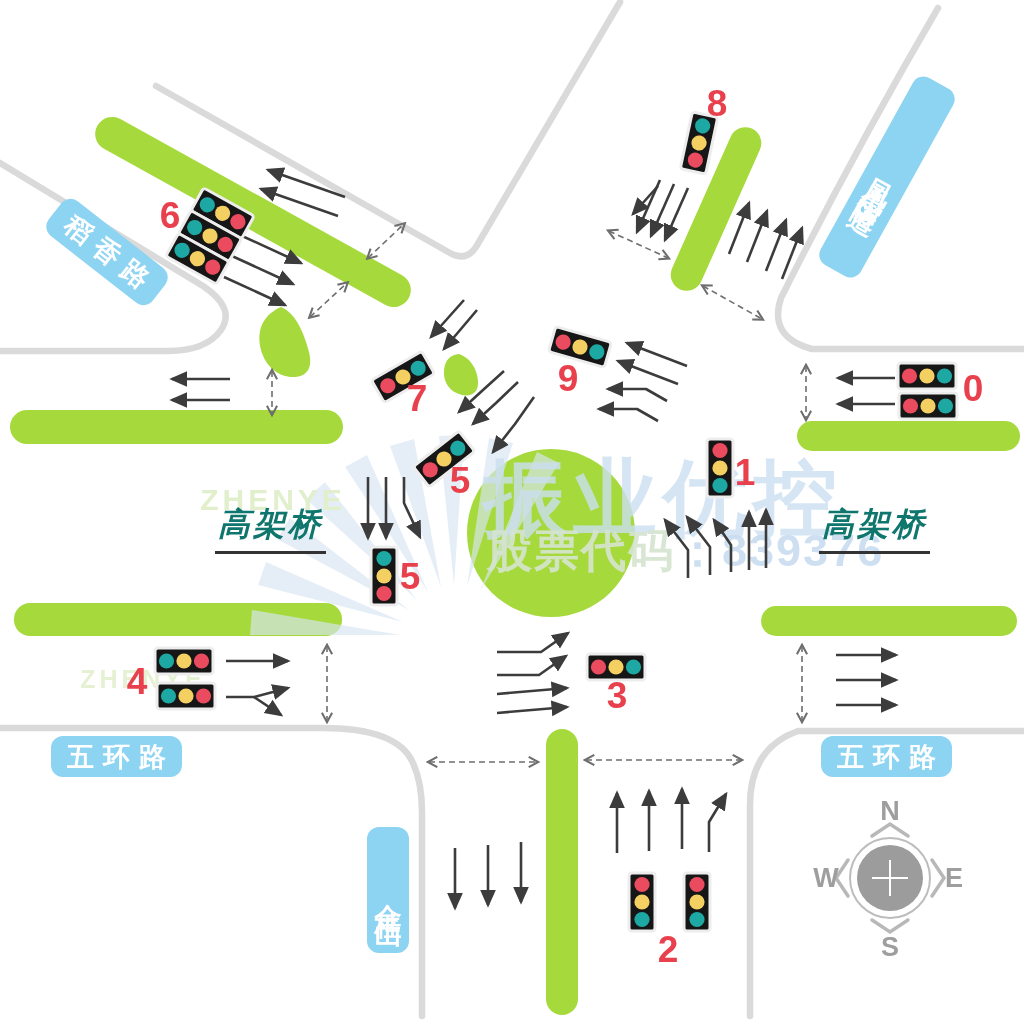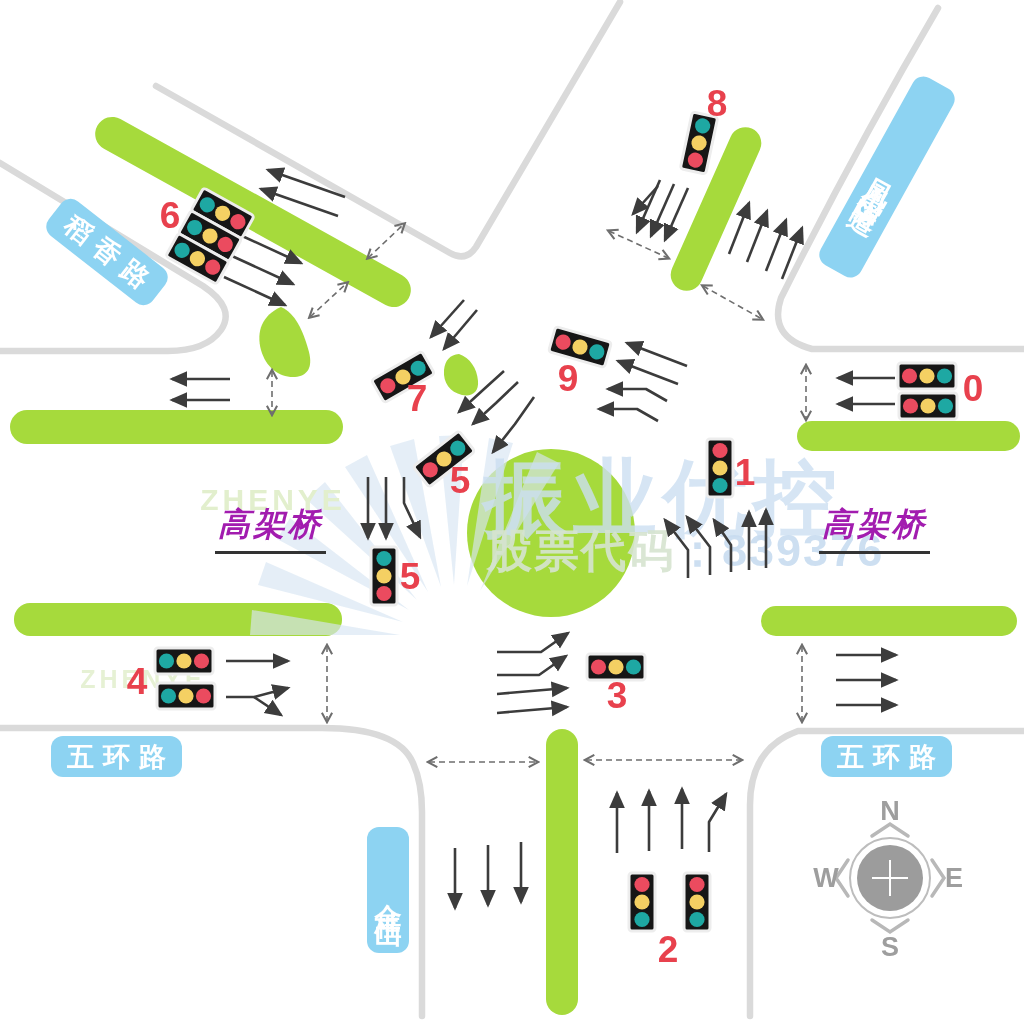--- a/index.html
+++ b/index.html
@@ -9,21 +9,21 @@
   .pill{position:absolute;background:#8dd3f2;color:#fff;font-weight:bold;font-size:27px;
         border-radius:12px;display:flex;align-items:center;justify-content:center;z-index:3;}
   .pill.horiz{letter-spacing:9px;padding-left:9px;box-sizing:border-box;}
   .pill.vert{writing-mode:vertical-rl;text-orientation:upright;letter-spacing:8px;
              padding-top:8px;box-sizing:border-box;}
   #pill-daoxiang{left:41px;top:230px;width:132px;height:44px;transform:rotate(38deg);}
   #pill-fenghuang{left:864px;top:70px;width:46px;height:214px;transform:rotate(29deg);}
   #pill-wuhuan-l{left:51px;top:736px;width:131px;height:41px;}
   #pill-wuhuan-r{left:821px;top:736px;width:131px;height:41px;}
   #pill-jingui{left:367px;top:827px;width:42px;height:126px;}
-  .bridge{position:absolute;color:#a21caf;font-family:"Liberation Serif",serif;font-style:italic;
+  .bridge{position:absolute;color:#0f766e;font-family:"Liberation Serif",serif;font-style:italic;
           font-weight:bold;font-size:32px;border-bottom:3px solid #333;padding:0 3px 4px;
           letter-spacing:3px;z-index:3;}
   #bridge-l{left:215px;top:503px;}
   #bridge-r{left:819px;top:503px;}
   .num{font-size:37px;font-weight:bold;fill:#e8414d;text-anchor:middle;
        font-family:"Liberation Sans",sans-serif;}
   .cletter{font-size:27px;font-weight:bold;fill:#9e9e9e;text-anchor:middle;
        font-family:"Liberation Sans",sans-serif;}
   .wm-big{font-size:84px;font-weight:bold;letter-spacing:6px;fill:#ccdff2;opacity:.8;
        font-family:"Liberation Sans",sans-serif;}

